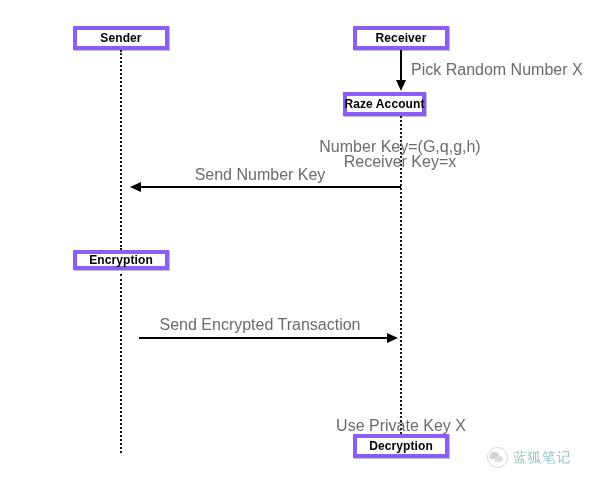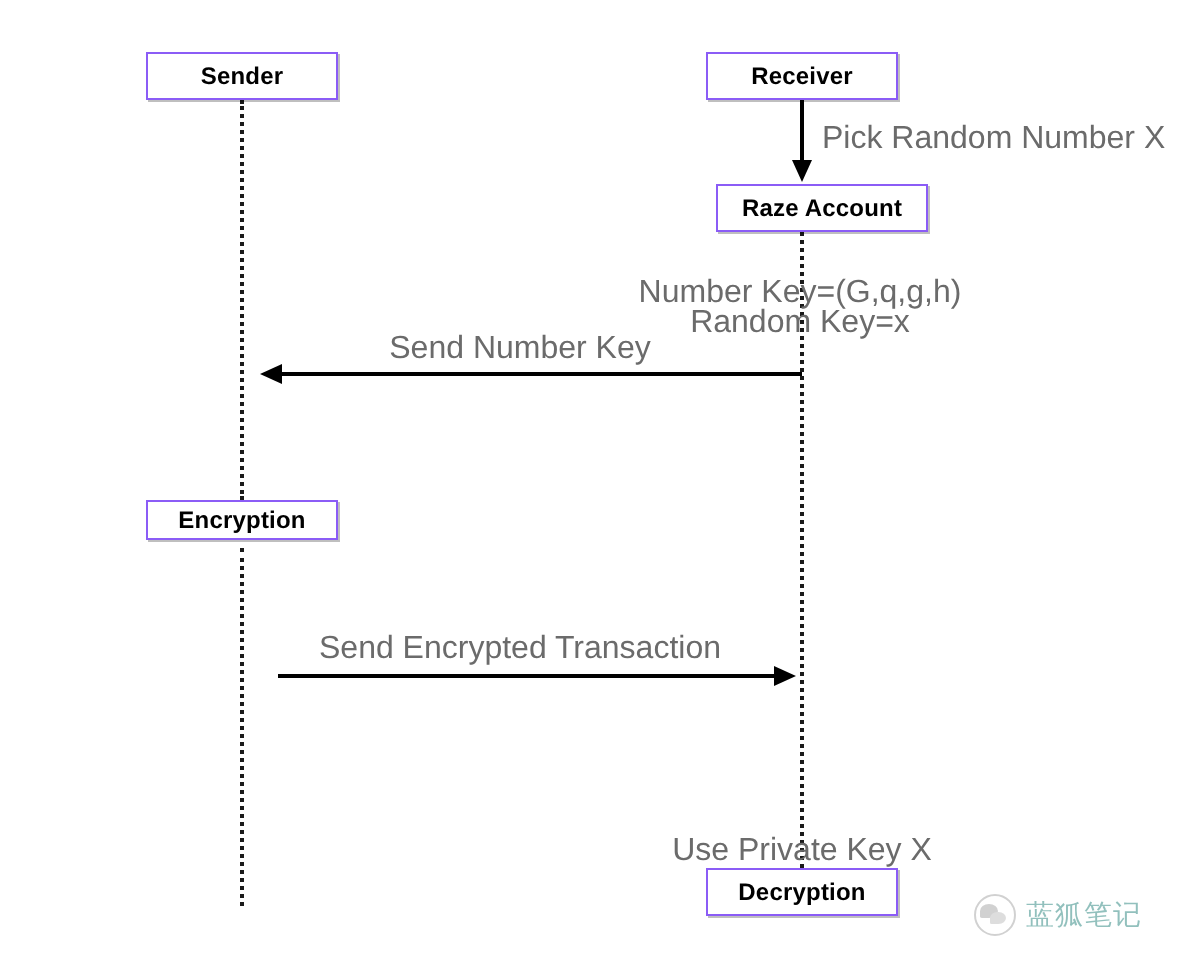--- a/index.html
+++ b/index.html
@@ -23,21 +23,21 @@
     position: absolute;
     width: 0;
     border-left: 2px dotted #1a1a1a;
   }
 
   
   .node-box {
     position: absolute;
     box-sizing: border-box;
     background: #ffffff;
-    border: 1px solid #8b5cf6;
+    border: 4px solid #8b5cf6;
     box-shadow: 1px 1px 0 rgba(0,0,0,0.25);
     display: flex;
     align-items: center;
     justify-content: center;
     color: #000000;
     font-weight: bold;
     font-size: 12px;
     letter-spacing: 0.1px;
     white-space: nowrap;
   }
@@ -132,32 +132,32 @@
 <div id="canvas">
 
   <div class="lifeline" style="left:120px; top:50px; height:200px;"></div>
   <div class="lifeline" style="left:120px; top:274px; height:179px;"></div>
   <div class="lifeline" style="left:400px; top:116px; height:318px;"></div>
 
   <div class="node-box" style="left:73px; top:26px; width:96px; height:24px;">Sender</div>
 
   <div class="node-box" style="left:353px; top:26px; width:96px; height:24px;">Receiver</div>
 
-  <div class="node-box" style="left:358px; top:92px; width:106px; height:24px;">Raze Account</div>
+  <div class="node-box" style="left:343px; top:92px; width:83px; height:24px;">Raze Account</div>
 
   <div class="node-box" style="left:73px; top:250px; width:96px; height:20px;">Encryption</div>
 
   <div class="node-box" style="left:353px; top:434px; width:96px; height:24px;">Decryption</div>
 
   <div class="arrow-v" style="left:400px; top:50px; height:33px;"></div>
   <div class="head head-down" style="left:396px; top:80px;"></div>
   <div class="msg-label" style="left:411px; top:61px;">Pick Random Number X</div>
 
   <div class="msg-label center" style="left:400px; top:138px;">Number Key=(G,q,g,h)</div>
-  <div class="msg-label center" style="left:400px; top:153px;">Random Key=x</div>
+  <div class="msg-label center" style="left:400px; top:153px;">Receiver Key=x</div>
 
   <div class="arrow-h" style="left:140px; top:186px; width:261px;"></div>
   <div class="head head-left" style="left:130px; top:182px;"></div>
   <div class="msg-label center" style="left:260px; top:166px;">Send Number Key</div>
 
   <div class="arrow-h" style="left:139px; top:337px; width:249px;"></div>
   <div class="head head-right" style="left:387px; top:333px;"></div>
   <div class="msg-label center" style="left:260px; top:316px;">Send Encrypted Transaction</div>
 
   <div class="msg-label center" style="left:401px; top:381px;margin-top:36px;">Use Private Key X</div>

